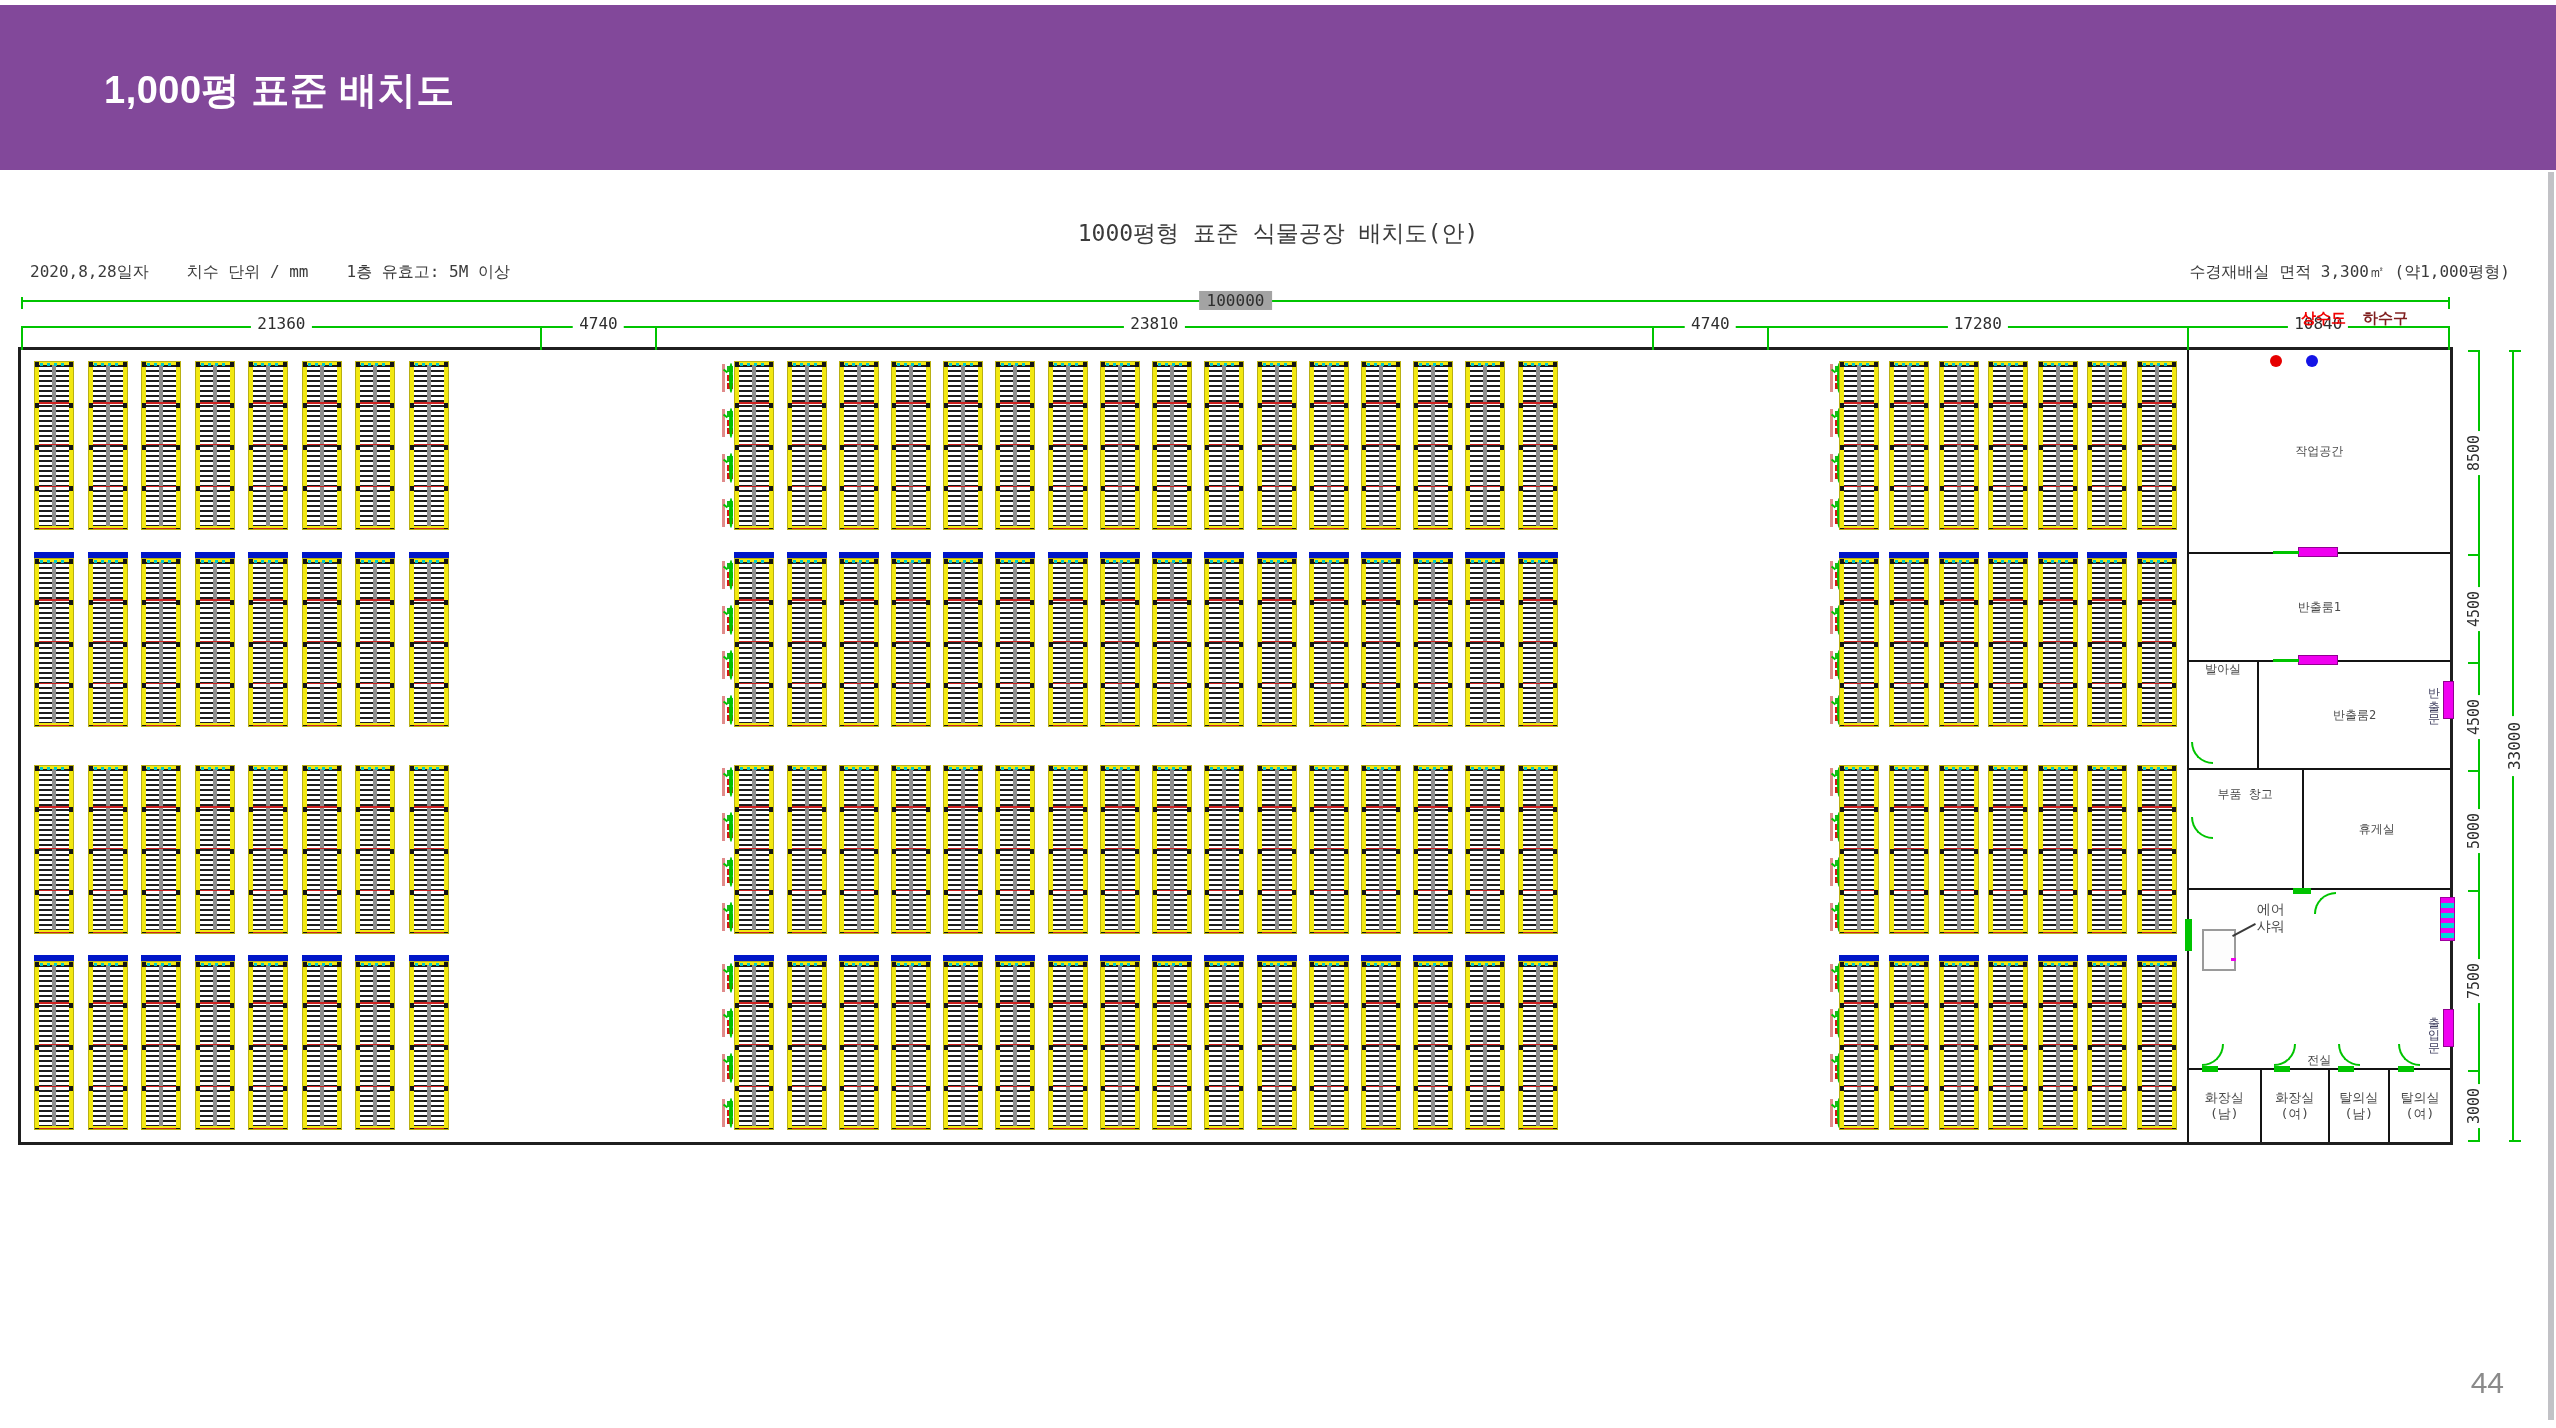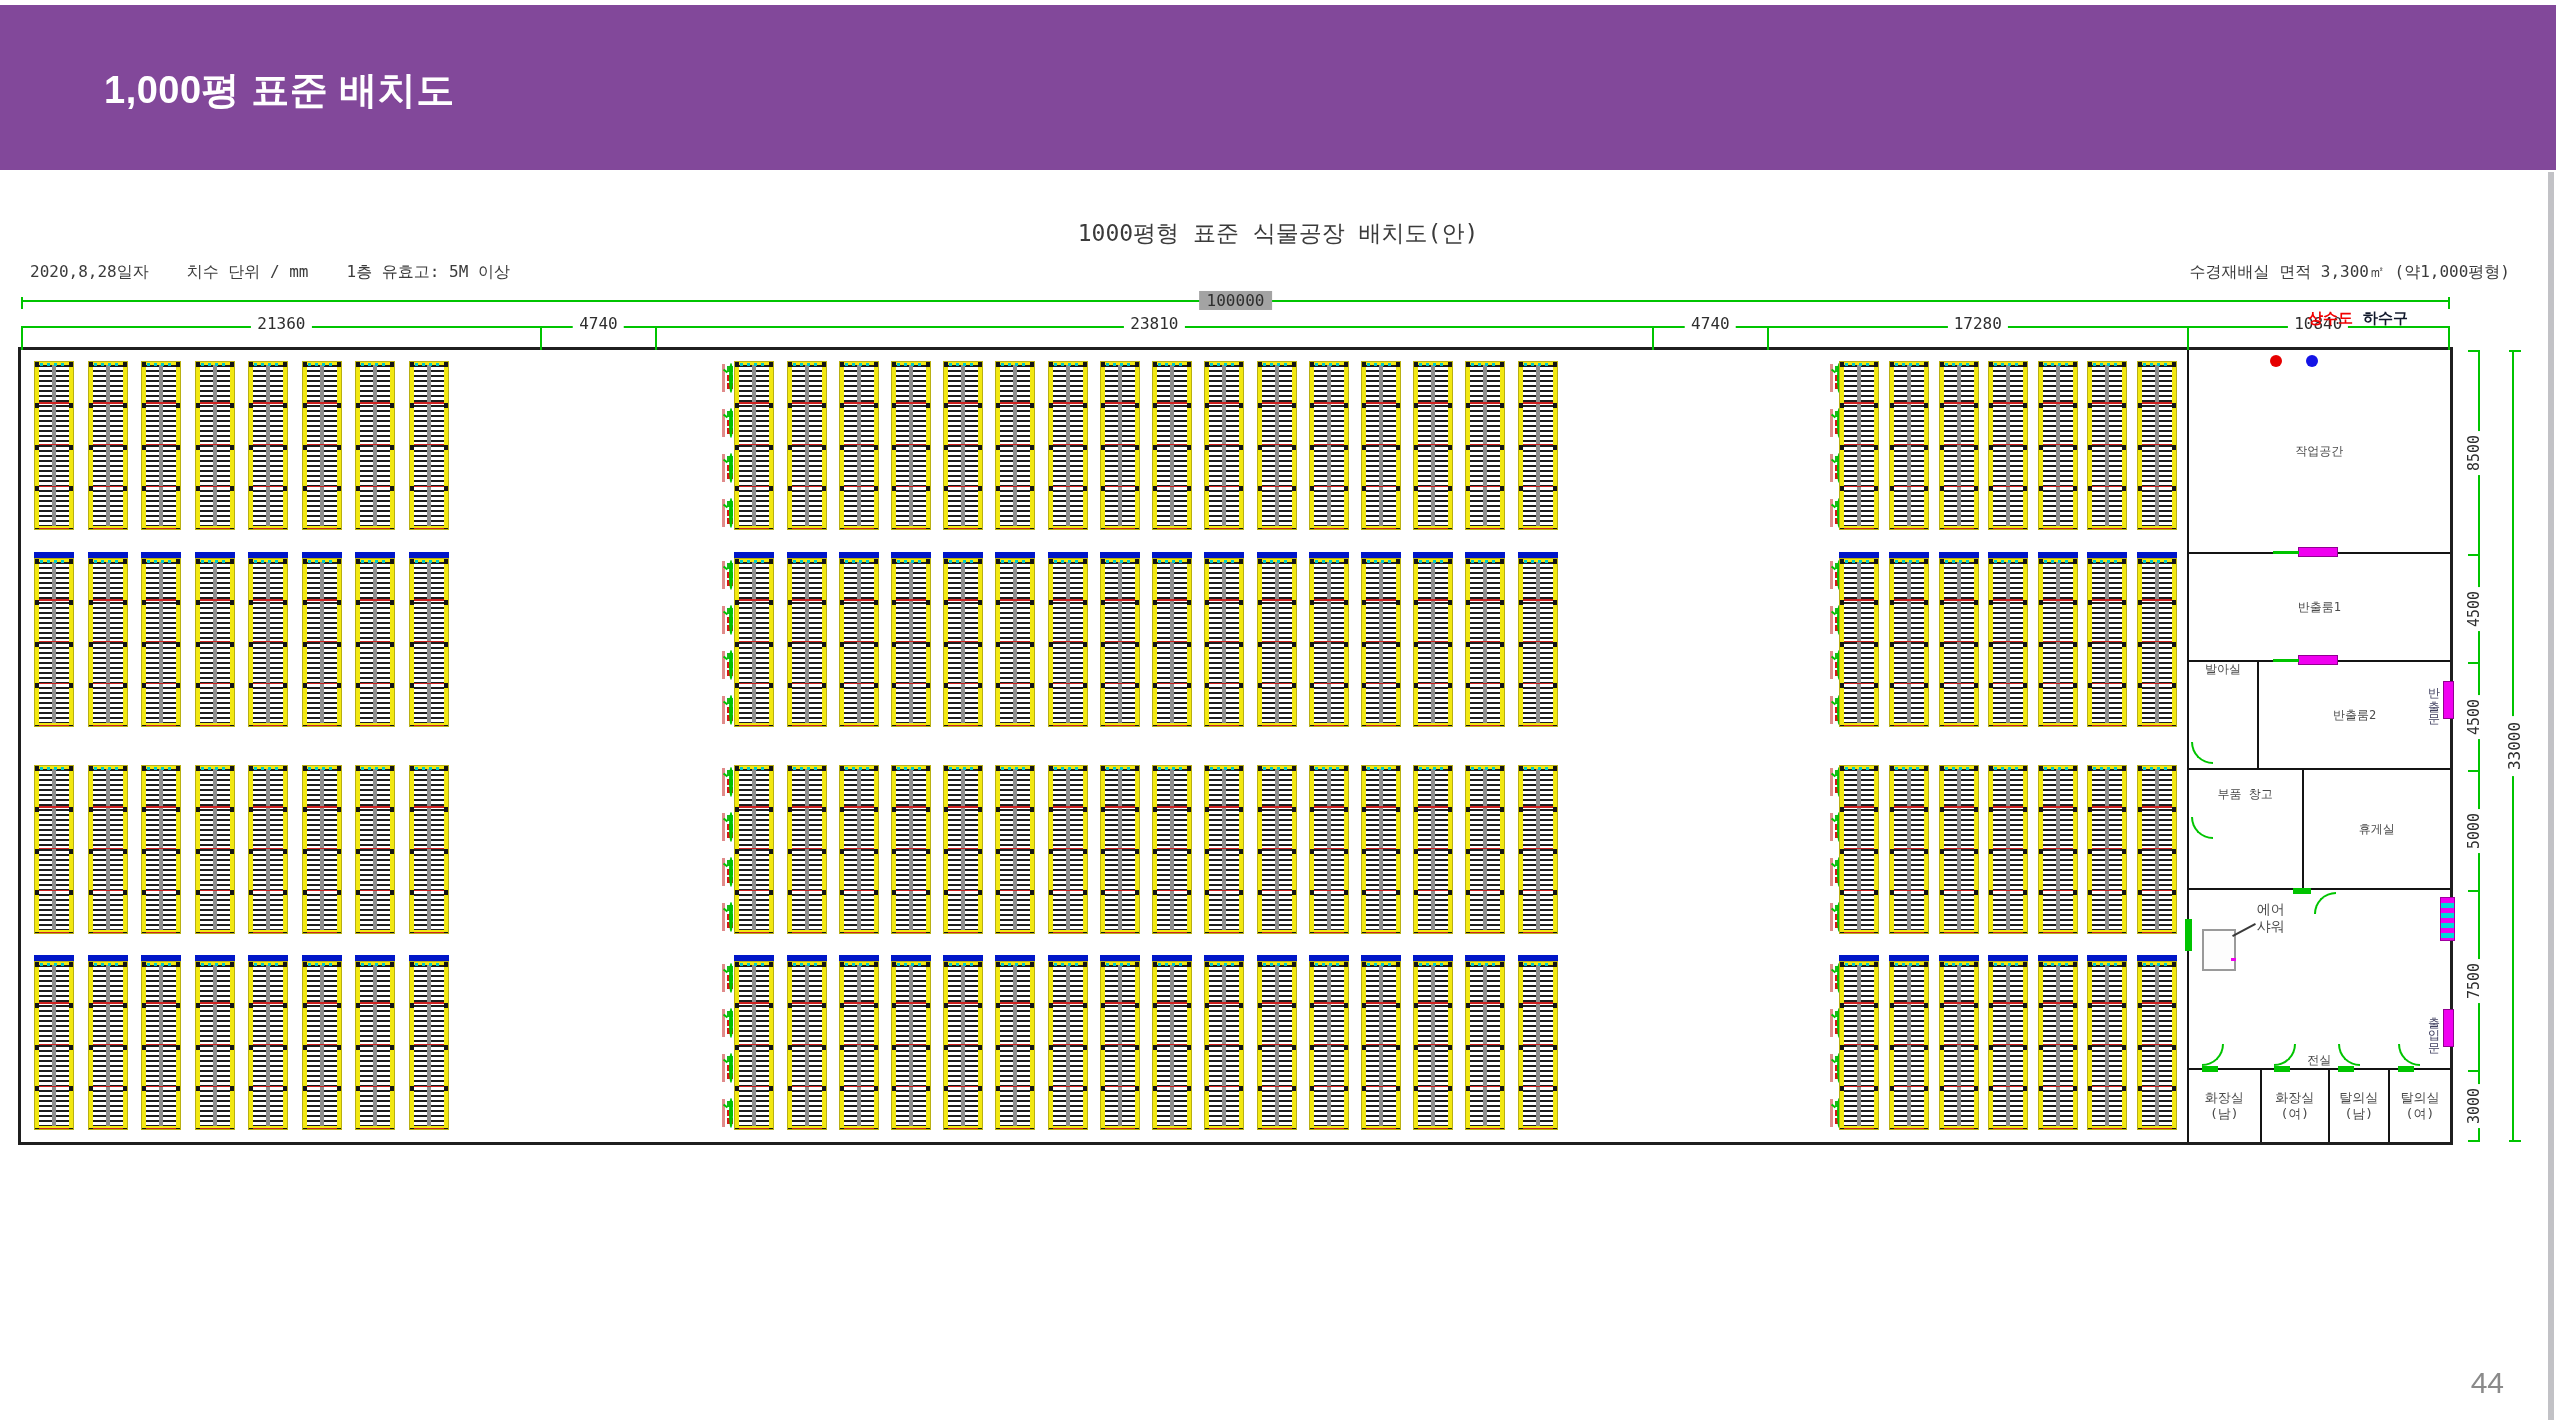--- a/index.html
+++ b/index.html
@@ -27,21 +27,21 @@
   .dimA{position:absolute;left:0;top:-50px;width:100%;height:0;border-top:2px solid #00c400;}
   .dimA .tick{position:absolute;top:-5px;width:2px;height:12px;background:#00c400;}
   .dimA .lab{position:absolute;left:50%;transform:translate(-50%,-58%);background:#a3a3a3;padding:0 8px;font-size:16px;color:#2e2e2e;}
   .dimB{position:absolute;left:0;top:-24px;width:100%;height:24px;display:flex;}
   .seg{position:relative;border-left:2px solid #00c400;box-sizing:border-box;height:100%;}
   .seg::before{content:'';position:absolute;left:0;right:0;top:0;border-top:2px solid #00c400;}
   .seg:last-child{border-right:2px solid #00c400;}
   .seg .lab{position:absolute;left:50%;transform:translate(-50%,-62%);background:#fff;padding:0 6px;font-size:16px;color:#2e2e2e;white-space:nowrap;}
   .utils{position:absolute;right:40px;top:-17px;font-size:15px;font-weight:bold;white-space:nowrap;}
   .u-water{color:#f20000;}
-  .u-drain{color:#0f172a;margin-left:10px;}
+  .u-drain{color:#7f1d1d;margin-left:17px;}
 
   
   .dimR{position:absolute;right:-30px;top:0;height:100%;width:12px;display:flex;flex-direction:column;}
   .rseg{position:relative;border-top:2px solid #00c400;box-sizing:border-box;}
   .rseg:last-child{border-bottom:2px solid #00c400;}
   .dimR-line{position:absolute;right:0;top:0;height:100%;width:0;border-left:2px solid #00c400;}
   .rseg .lab{position:absolute;top:50%;left:50%;transform:translate(-50%,-50%) rotate(-90deg);background:#fff;padding:0 4px;font-size:15px;color:#2e2e2e;}
   .dimH{position:absolute;right:-64px;top:0;height:100%;width:0;border-left:2px solid #00c400;}
   .dimH .lab{position:absolute;top:50%;left:0;transform:translate(-50%,-50%) rotate(-90deg);background:#fff;padding:0 6px;font-size:16px;color:#2e2e2e;}
   .dimH .tick{position:absolute;left:-5px;height:2px;width:12px;background:#00c400;}

